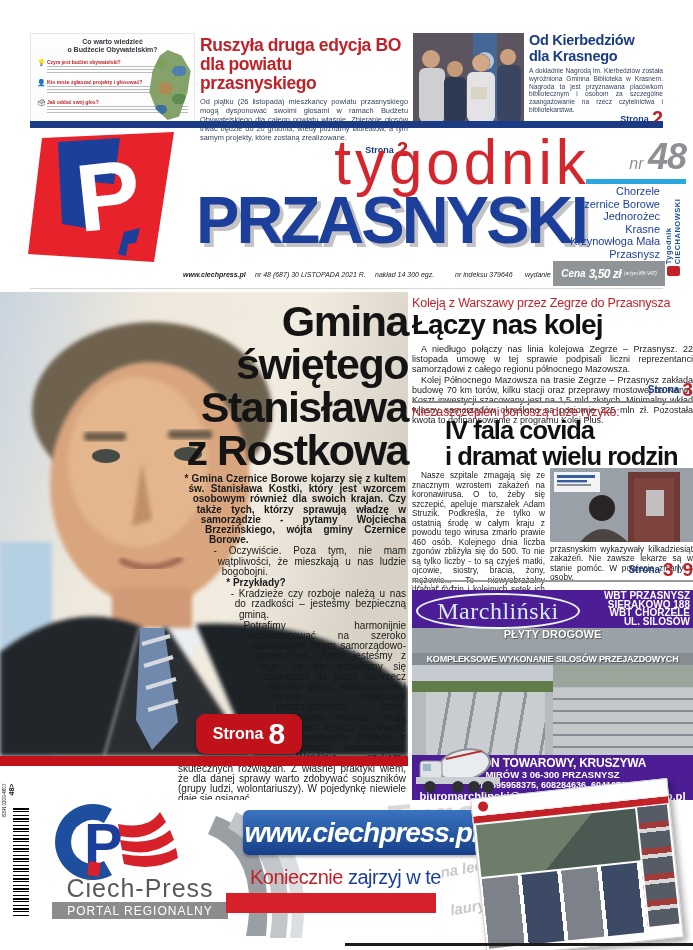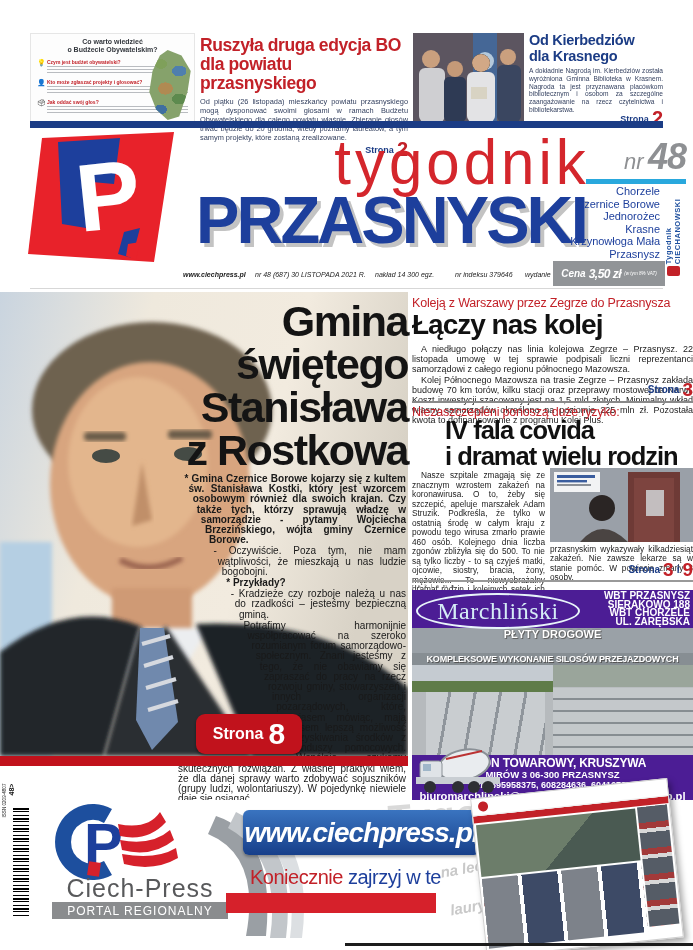--- a/index.html
+++ b/index.html
@@ -36,21 +36,21 @@
   .navybar{left:30px;top:121px;width:633px;height:7px;background:#1b3c85;}
 
   
   .mast-logo{left:28px;top:132px;width:152px;height:130px;}
   .tyg{left:262px;top:126px;width:400px;text-align:center;font-size:60px;color:#d4262c;
        letter-spacing:4px;transform:scaleY(1.05);transform-origin:top left;}
   .prz{left:196px;top:181px;width:470px;font-size:67px;font-weight:bold;color:#1d3f9c;
        letter-spacing:-3px;transform:scaleX(0.97);transform-origin:top left;
        text-shadow:4px 4px 0 #c3c3c3;}
   .nr-blk{left:584px;top:136px;width:102px;text-align:right;font-style:italic;color:#8e9093;}
-  .nr-blk .l{font-size:22px;}
+  .nr-blk .l{font-size:16px;}
   .nr-blk .n{font-size:36px;font-weight:bold;letter-spacing:-1px;}
   .cyanbar{left:586px;top:179px;width:100px;height:5px;background:#29a8dd;}
   .communes{left:540px;top:185px;width:120px;text-align:right;color:#1d3f9c;font-size:11px;line-height:12.6px;}
   .sidelogo{left:664px;top:186px;width:18px;height:90px;display:flex;flex-direction:column;align-items:center;}
   .sidelogo .v{writing-mode:vertical-rl;transform:rotate(180deg);font-size:7.5px;font-weight:bold;color:#1d4f9e;letter-spacing:0.5px;}
   .sidelogo .ic{width:13px;height:13px;background:#c22128;border-radius:2px;margin-top:2px;}
   .infobar{top:263px;height:25px;left:30px;width:633px;border-bottom:1px solid #d7d7d7;}
   .ib{position:absolute;top:8px;font-size:7px;font-style:italic;color:#222;}
   .ib.b{font-weight:bold;}
   .pricebox{left:553px;top:261px;width:112px;height:25px;background:#919497;color:#fff;
@@ -380,21 +380,21 @@
   <div class="abs reklama">reklama</div>
   <div class="abs ad">
     <div class="ad-header">
       <div class="ad-oval">
         <span class="ad-brand">Marchliński</span>
       </div>
       <div class="ad-addr">
         <div>WBT PRZASNYSZ</div>
         <div>SIERAKOWO 188</div>
         <div>WBT CHORZELE</div>
-        <div>UL. ZARĘBSKA</div>
+        <div>UL. SILOSÓW</div>
       </div>
     </div>
     <div class="ad-bar1">
       <div class="l2">PŁYTY DROGOWE</div>
     </div>
     <div class="ad-bar2">KOMPLEKSOWE WYKONANIE SILOSÓW PRZEJAZDOWYCH</div>
     <div class="ad-photos">
       <div class="ad-ph1"></div>
       <div class="ad-ph2"></div>
     </div>

